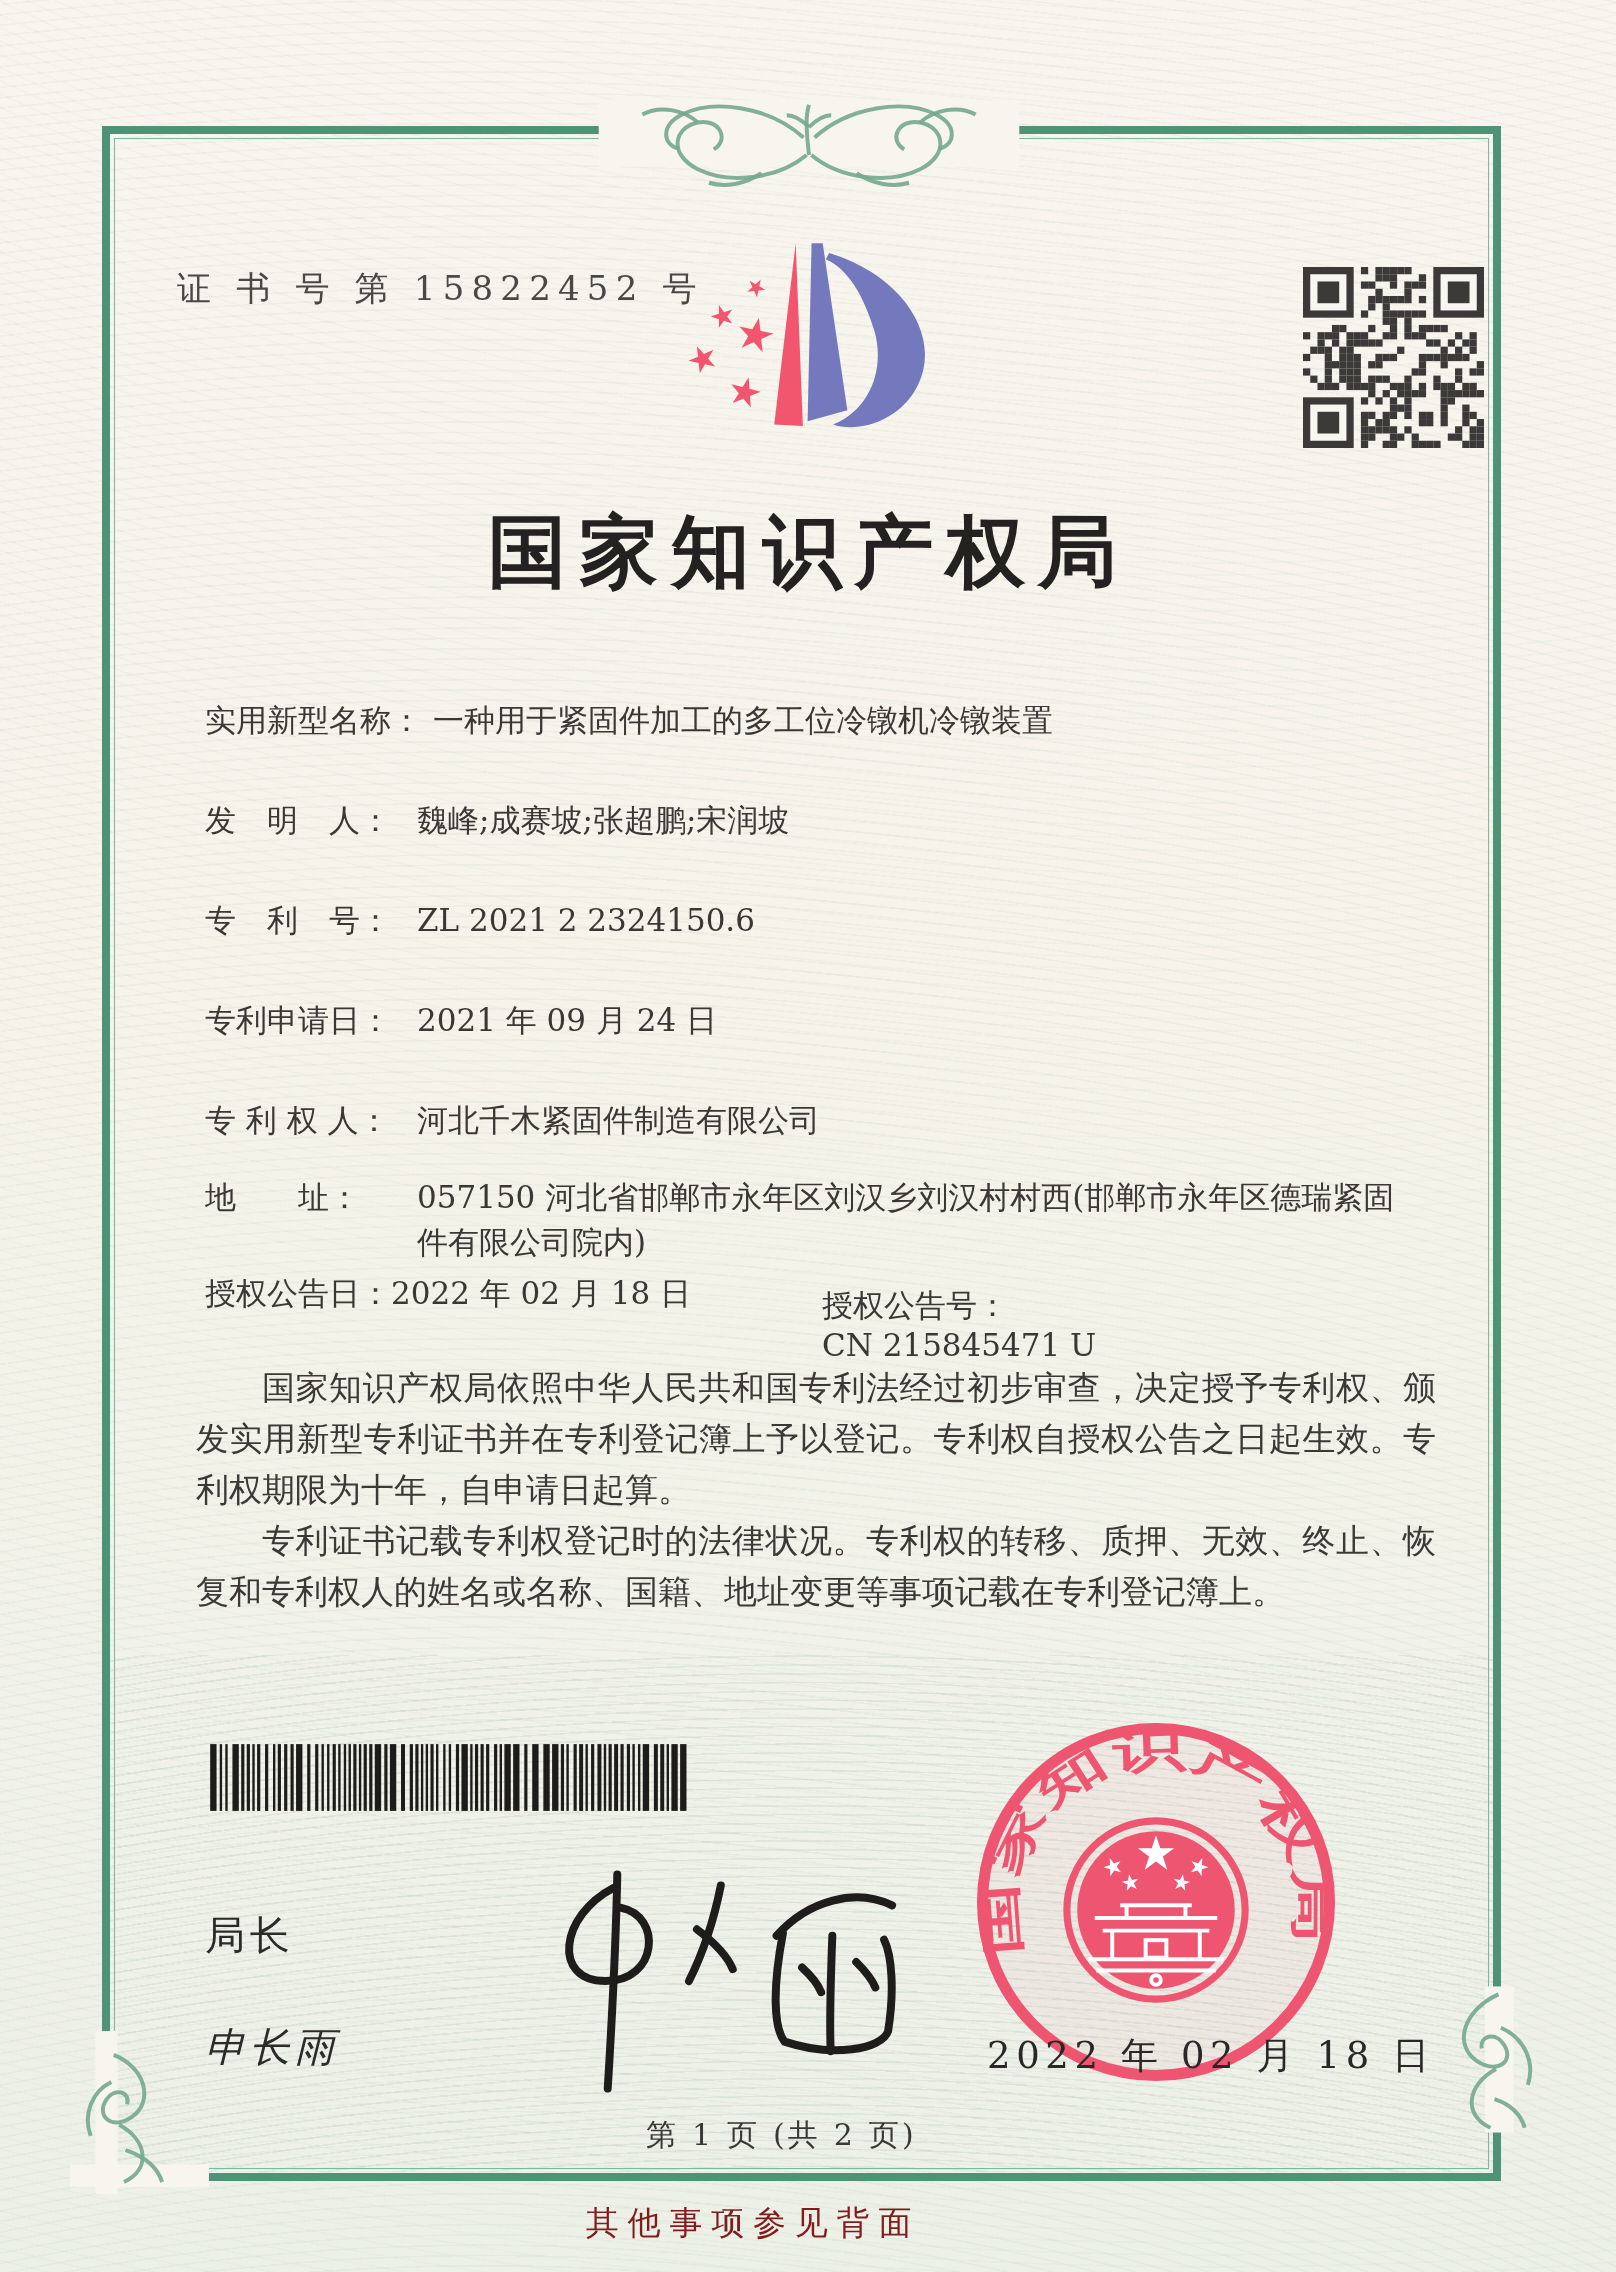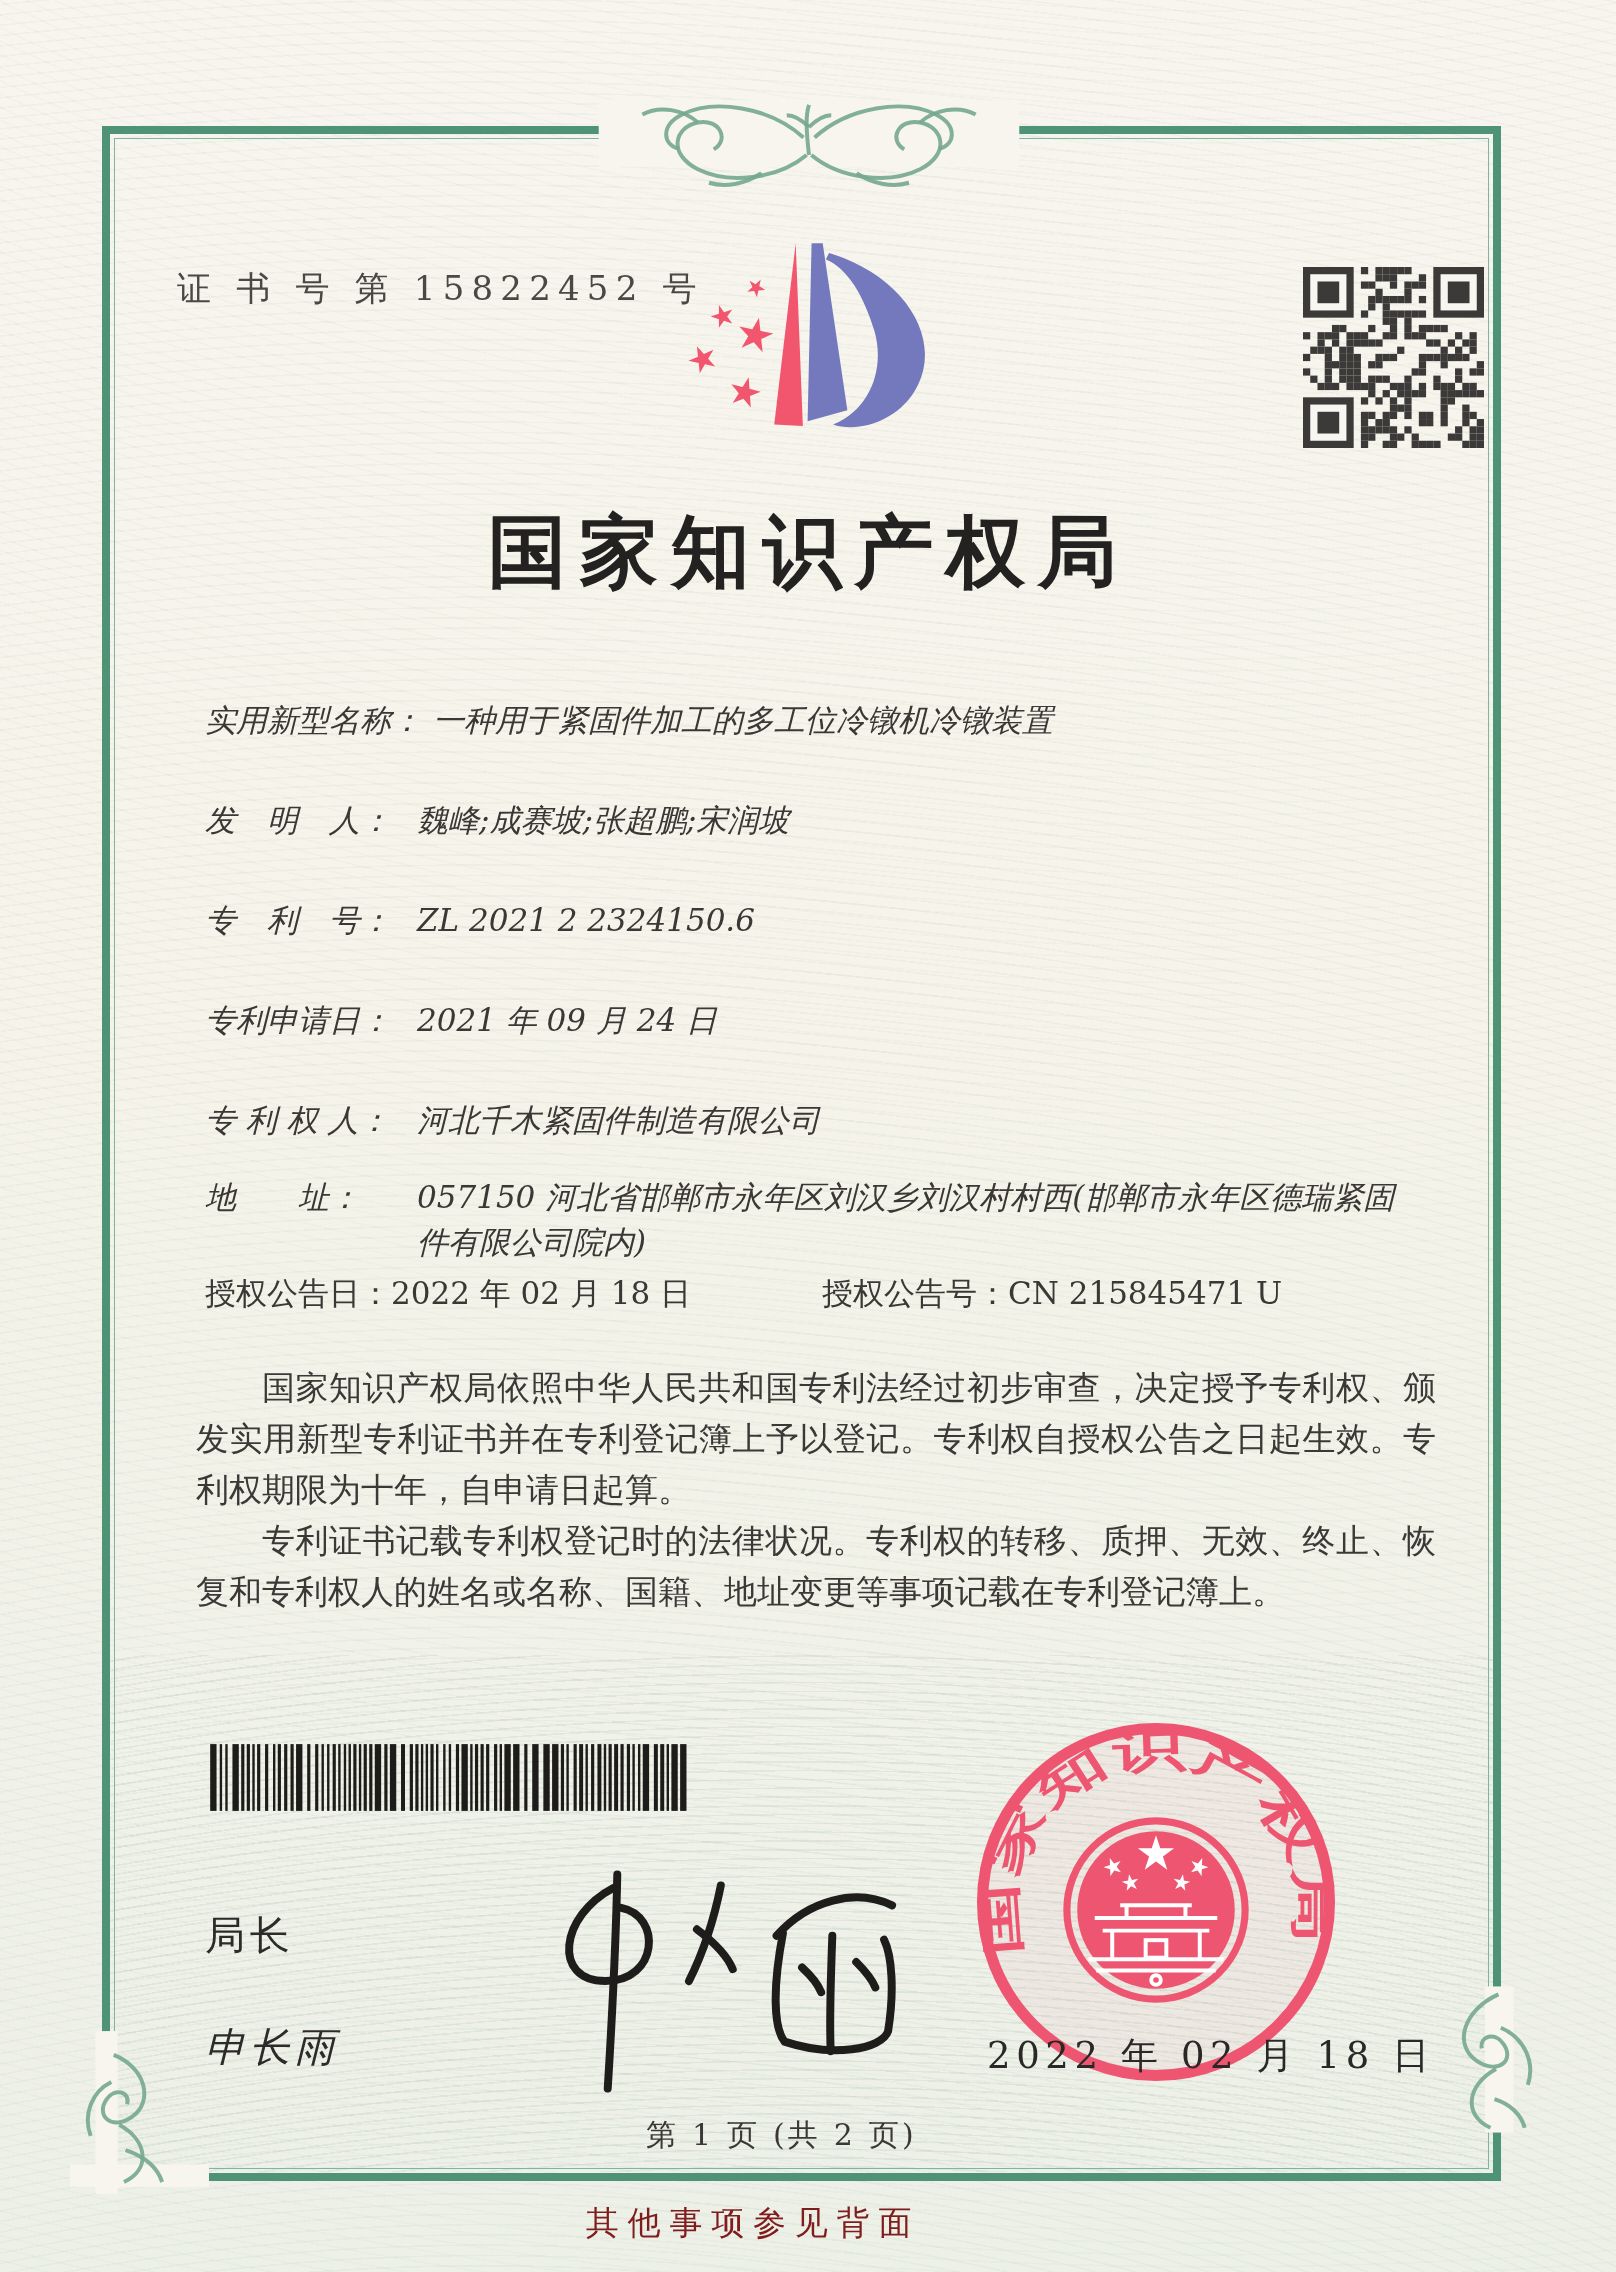--- a/index.html
+++ b/index.html
@@ -28,28 +28,28 @@
   .frame-inner{
     position:absolute;left:4px;top:4px;right:4px;bottom:4px;
     border:1.6px solid #7db79b;
   }
   .cert-no{left:177px;top:266px;font-size:34px;letter-spacing:7.2px;color:#4a4744;}
   .logo{left:678px;top:237px;}
   .qr{left:1303px;top:267px;}
   .title{left:0;right:0;top:500px;text-align:center;font-size:79px;font-weight:700;
          letter-spacing:12.7px;color:#242220;}
   .fields{left:205px;top:700px;width:1253px;font-size:31px;line-height:40px;color:#3a3734;}
-  .frow{display:flex;align-items:flex-start;margin-bottom:60px;font-style:italic;}
+  .frow{display:flex;align-items:flex-start;margin-bottom:60px;}
   .frow .lbl{flex:0 0 auto;min-width:201px;white-space:nowrap;}
   .frow .val{margin-left:11px;}
   .frow.addr{margin-bottom:8px;line-height:45px;}
   .frow.addr .val{width:987px;}
   .frow.patentee{margin-bottom:35px;margin-top:28px;}
   .grantrow{position:relative;height:48px;}
-  .grantrow .right{position:absolute;left:617px;top:0;display:flex;}
+  .grantrow .right{position:absolute;left:617px;top:12px;display:flex;flex-direction:column;}
   .paras{left:196px;top:1362px;width:1240px;font-size:33px;line-height:51px;color:#3b3835;}
   .paras p{margin:0;text-indent:2em;text-align:justify;}
   .barcode{left:207px;top:1744px;}
   .signer-title{left:205px;top:1908px;font-size:40px;letter-spacing:4.8px;color:#2d2b29;}
   .signer-name{left:205px;top:2020px;font-size:40px;letter-spacing:4.8px;color:#2d2b29;font-style:italic;}
   .signature{left:458px;top:1860px;}
   .seal{left:969px;top:1711px;}
   .seal-date{left:987px;top:2031px;font-size:37px;letter-spacing:5.6px;color:#2a2826;}
   .page-foot{left:646px;top:2115px;font-size:30px;letter-spacing:3.2px;color:#3a3734;}
   .back-note{left:0;right:111px;top:2201px;text-align:center;font-size:33px;letter-spacing:8.8px;color:#7f1d1d;}

